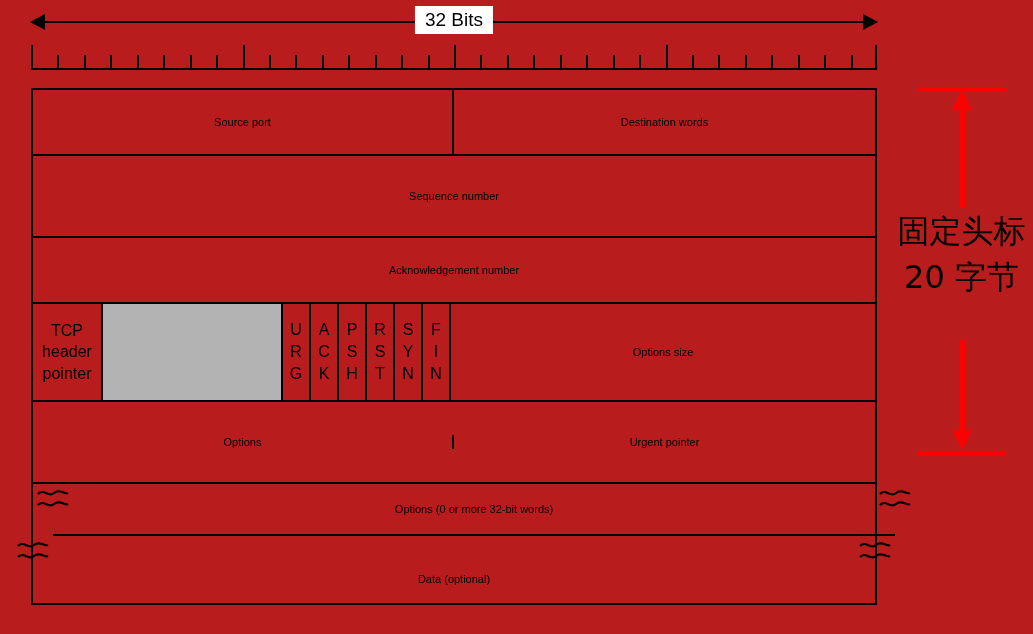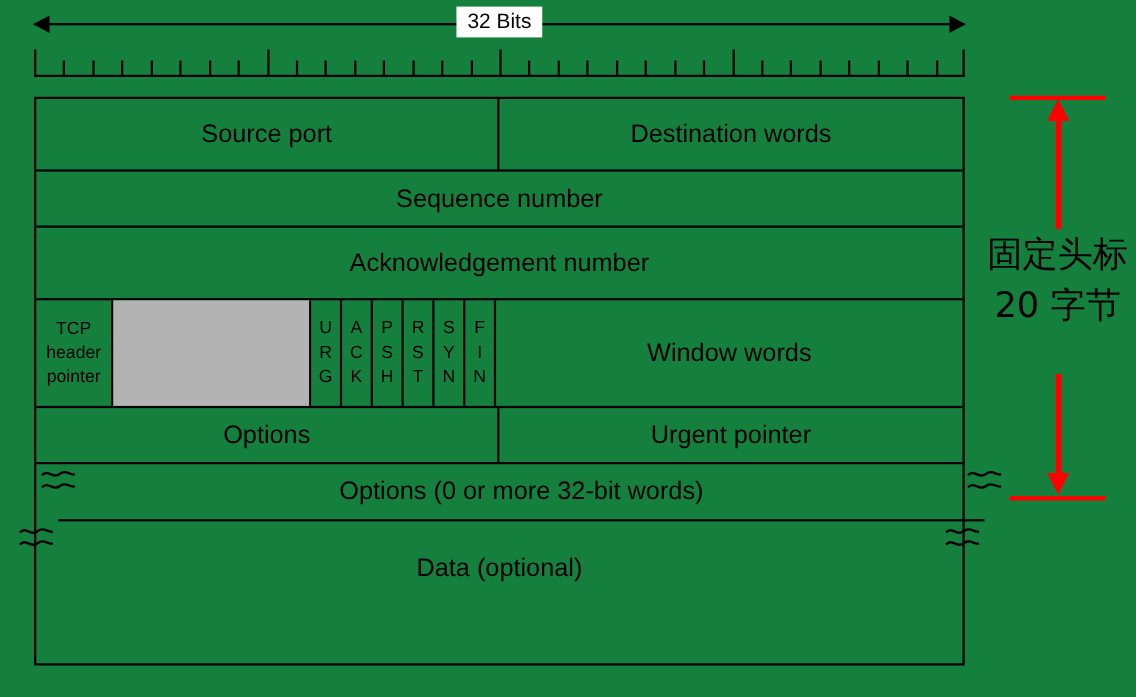--- a/index.html
+++ b/index.html
@@ -9,21 +9,21 @@
   }
   body {
     font-family: "Liberation Sans", "DejaVu Sans", sans-serif;
     color: #000000;
   }
   #page {
     position: relative;
     width: 1033px;
     height: 634px;
     overflow: hidden;
-    background: #15803d;
+    background: #b91c1c;
   }
 
   
   #bits-span {
     position: absolute;
     left: 31px;
     top: 8px;
     width: 846px;
     height: 28px;
   }
@@ -107,30 +107,30 @@
     display: flex;
   }
   .row.last { border-bottom: none; }
 
   .cell {
     position: relative;
     box-sizing: border-box;
     display: flex;
     align-items: center;
     justify-content: center;
-    font-size: 23px;
+    font-size: 11px;
     line-height: 1.28;
     text-align: center;
   }
   .cell.half  { width: 50%; }
   .cell.full  { width: 100%; }
   .cell.divider-right { border-right: 2px solid #000; }
 
   .row-h66 { height: 66px; }
-  .row-h67 { height: 51px; }
+  .row-h67 { height: 82px; align-items: center; }
   .row-h98 { height: 98px; }
   .row-h63 { height: 52px; margin-left: 20px; }
   .row-h86 { height: 86px; border-radius: 17px; }
 
   
   .cell.hdrlen {
     width: 70px;
     border-right: 2px solid #000;
     flex-direction: column;
     font-size: 16px;
@@ -315,21 +315,21 @@
         <span>S</span>
         <span>Y</span>
         <span>N</span>
       </div>
       <div class="cell flag">
         <span>F</span>
         <span>I</span>
         <span>N</span>
       </div>
 
-      <div class="cell winsize">Window words</div>
+      <div class="cell winsize">Options size</div>
     </div>
 
     <div class="row row-h67">
       <div class="cell half divider-right">Options</div>
       <div class="cell half">Urgent pointer</div>
     </div>
 
     <div class="row row-h63">
       <svg class="break-sym left" viewBox="0 0 34 30">
         <path d="M2,10 C8,4 12,14 18,9 C24,4 28,11 32,9" fill="none" stroke="#000" stroke-width="2.2"></path>

